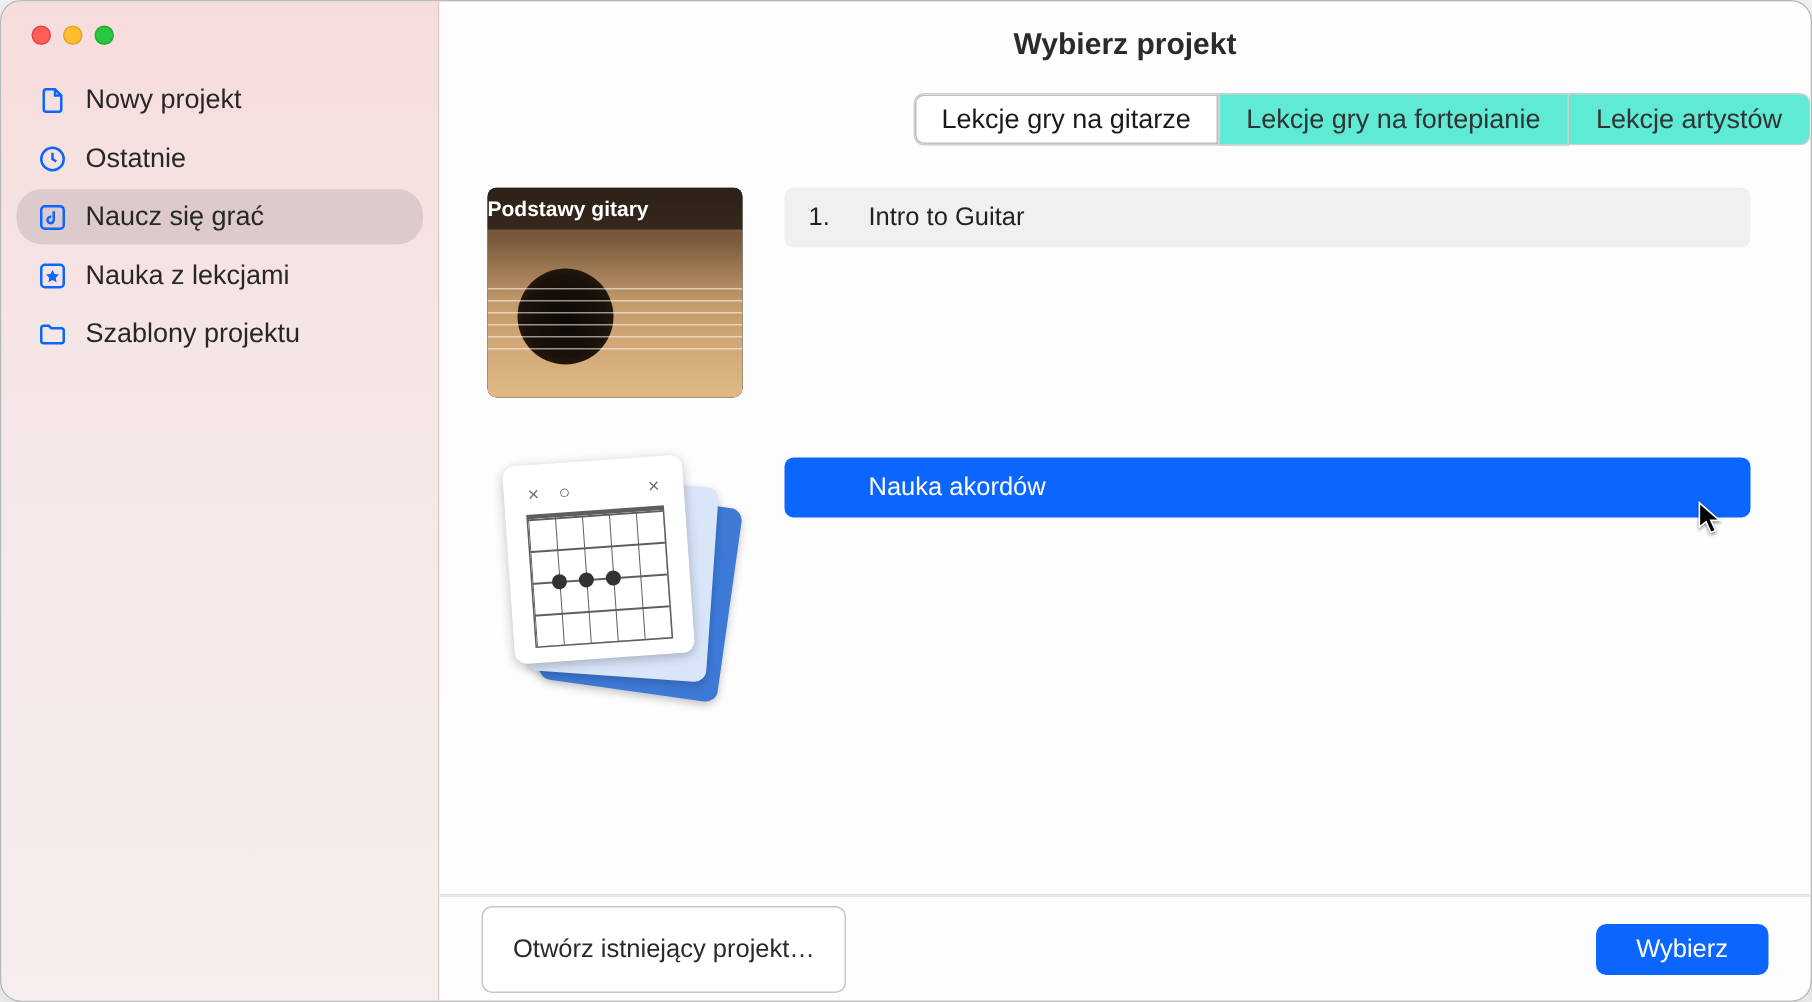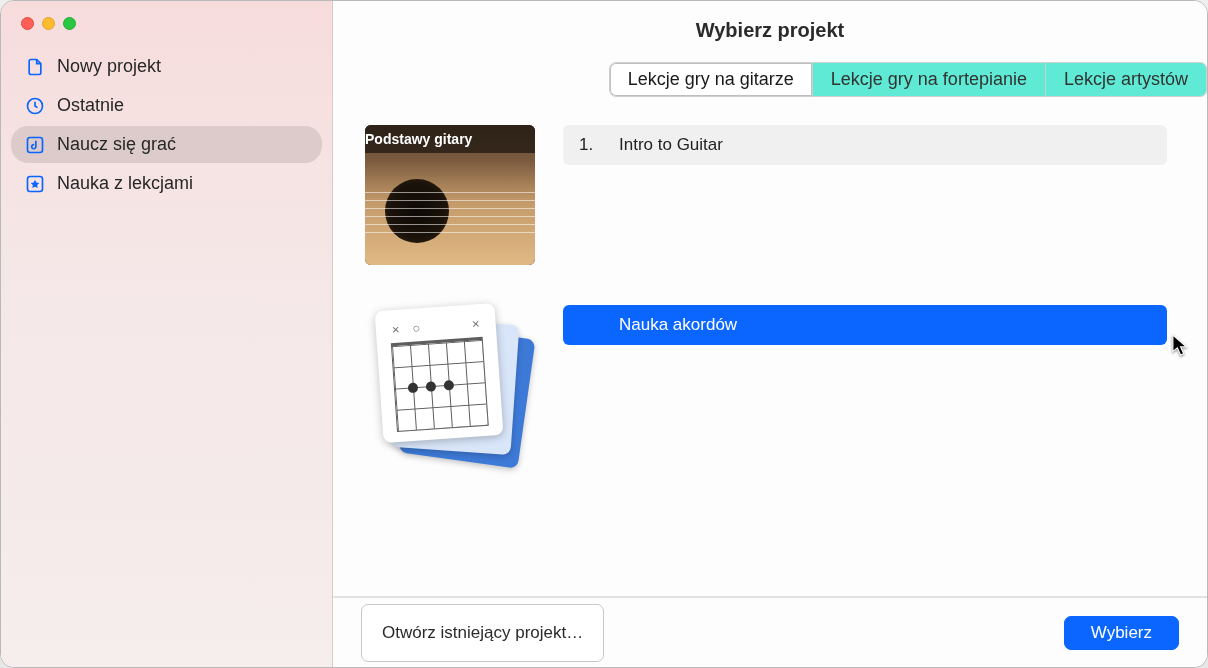--- a/index.html
+++ b/index.html
@@ -15,21 +15,21 @@
       height: 668px;
       background: #fff;
       border-radius: 14px;
       border: 1px solid #b9b9b9;
       overflow: hidden;
       display: flex;
       box-shadow: 0 10px 40px rgba(0,0,0,0.15);
       position: relative;
     }
     .sidebar {
-      width: 332px;
+      width: 292px;
       height: 100%;
       background: linear-gradient(180deg, #f7dcdc 0%, #f5e7e7 40%, #f6eded 100%);
       border-right: 1px solid #d9c9c9;
       padding-top: 12px;
     }
     .traffic-lights {
       display: flex;
       gap: 8px;
       padding: 4px 0 18px 20px;
     }
@@ -265,20 +265,28 @@
       <div class="sidebar-item">
         <span class="icon">
           <svg viewBox="0 0 24 24" fill="none" stroke="currentColor" stroke-width="2">
               <rect x="3" y="3" width="18" height="18" rx="3"></rect>
               <path d="M12 7l1.6 3.3 3.6.5-2.6 2.5.6 3.6L12 15.2l-3.2 1.7.6-3.6L6.8 10.8l3.6-.5L12 7z" fill="currentColor" stroke="none"></path>
             </svg>
         </span>
         <span>Nauka z lekcjami</span>
       </div>
 
+      <div class="sidebar-item">
+        <span class="icon">
+          <svg viewBox="0 0 24 24" fill="none" stroke="currentColor" stroke-width="2">
+              <path d="M3 7a2 2 0 0 1 2-2h4l2 2h8a2 2 0 0 1 2 2v8a2 2 0 0 1-2 2H5a2 2 0 0 1-2-2V7z"></path>
+            </svg>
+        </span>
+        <span>Szablony projektu</span>
+      </div>
 
     </nav>
   </aside>
 
   <main class="main">
     <h1 class="title">Wybierz projekt</h1>
 
     <div class="tabs">
       <div class="tab active">Lekcje gry na gitarze</div>
       <div class="tab">Lekcje gry na fortepianie</div>

